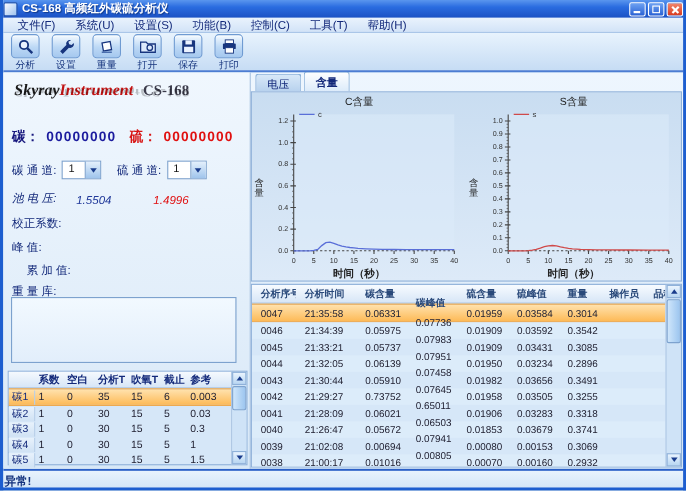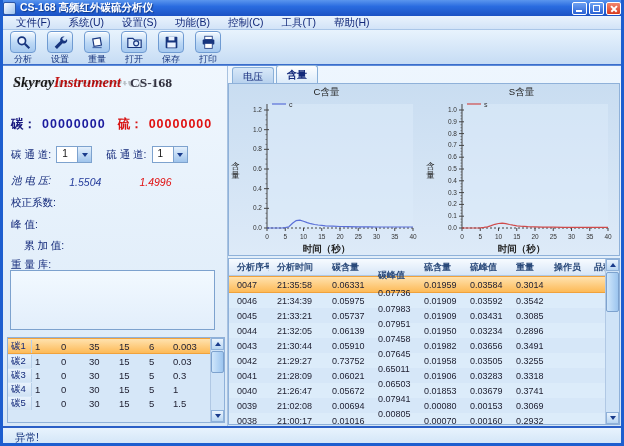--- a/index.html
+++ b/index.html
@@ -82,21 +82,21 @@
   .r-grid{flex:1;overflow:hidden;}
   .r-row{display:flex;height:15px;align-items:center;}
   .r-row.header{height:16px;background:linear-gradient(180deg,#f7fbff,#d7e6f7);border-bottom:1px solid #b0c8e4;}
   .r-row.header .r-cell{color:#29497a;font-weight:bold;}
   .r-row:nth-child(odd):not(.header):not(.selected){background:#dcecfa;}
   .r-cell{font-size:9px;color:#223;box-sizing:border-box;padding-left:8px;white-space:nowrap;overflow:hidden;}
   .r-c0{width:40px;} .r-c1{width:55px;} .r-c2{width:46px;} .r-c3{width:46px;margin-top:16px;} .r-c4{width:46px;} .r-c5{width:46px;} .r-c6{width:38px;} .r-c7{width:40px;} .r-c8{flex:1;}
   .r-row.selected{background:linear-gradient(180deg,#ffe2ae,#fdba57);border-top:1px solid #f0a23c;border-bottom:1px solid #f0a23c;}
   
   .statusbar{height:19px;border-top:2px solid #2a5fc6;background:linear-gradient(180deg,#e8f3fd,#cfe3f6);display:flex;align-items:center;}
-  .status-text{font-size:10.5px;color:#14337e;font-weight:normal;padding-left:12px;text-align:center;}
+  .status-text{font-size:10.5px;color:#14337e;font-weight:bold;padding-left:1px;text-align:center;}
 </style>
 </head>
 <body>
 
 <div class="window">
 
   <div class="titlebar">
     <div class="app-icon"></div>
     <div class="title-text">CS-168  高频红外碳硫分析仪</div>
     <div class="win-btns">
@@ -220,20 +220,29 @@
       </div>
 
       <div class="fld-lab lp-label" style="top:130px;">校正系数:</div>
       <div class="fld-lab lp-label" style="top:152px;">峰    值:</div>
       <div class="fld-lab lp-label" style="top:173px;margin-left:13px;">累 加 值:</div>
       <div class="fld-lab lp-label" style="top:192px;">重 量 库:</div>
       <div class="weight-list"></div>
 
       <div class="params">
         <div class="params-grid">
+            <div class="p-row header">
+              <div class="p-cell p-c0"></div>
+              <div class="p-cell p-c1">系数</div>
+              <div class="p-cell p-c2">空白</div>
+              <div class="p-cell p-c3">分析T</div>
+              <div class="p-cell p-c4">吹氧T</div>
+              <div class="p-cell p-c5">截止</div>
+              <div class="p-cell p-c6">参考</div>
+            </div>
             <div class="p-row selected">
               <div class="p-cell p-c0">碳1</div>
               <div class="p-cell p-c1">1</div>
               <div class="p-cell p-c2">0</div>
               <div class="p-cell p-c3">35</div>
               <div class="p-cell p-c4">15</div>
               <div class="p-cell p-c5">6</div>
               <div class="p-cell p-c6">0.003</div>
             </div>
             <div class="p-row">

